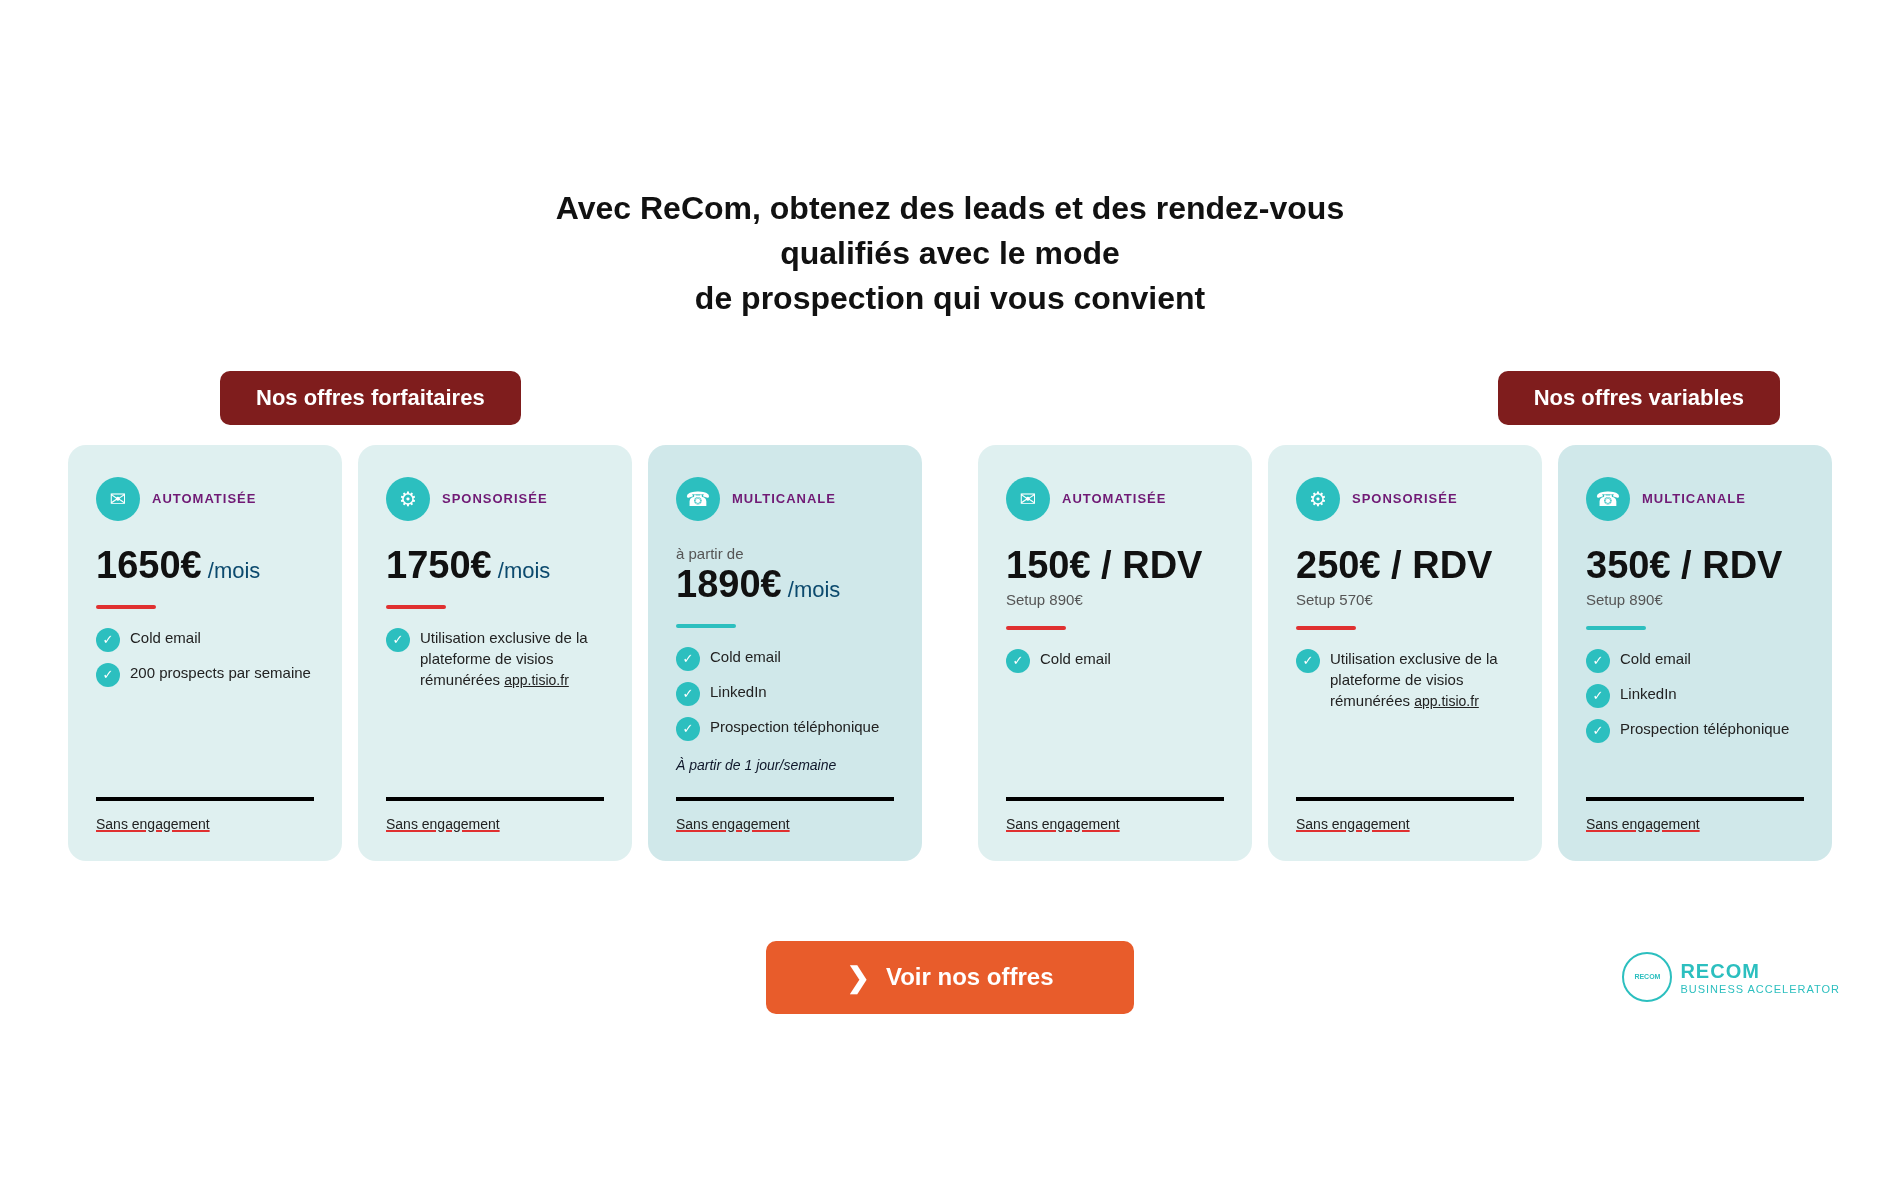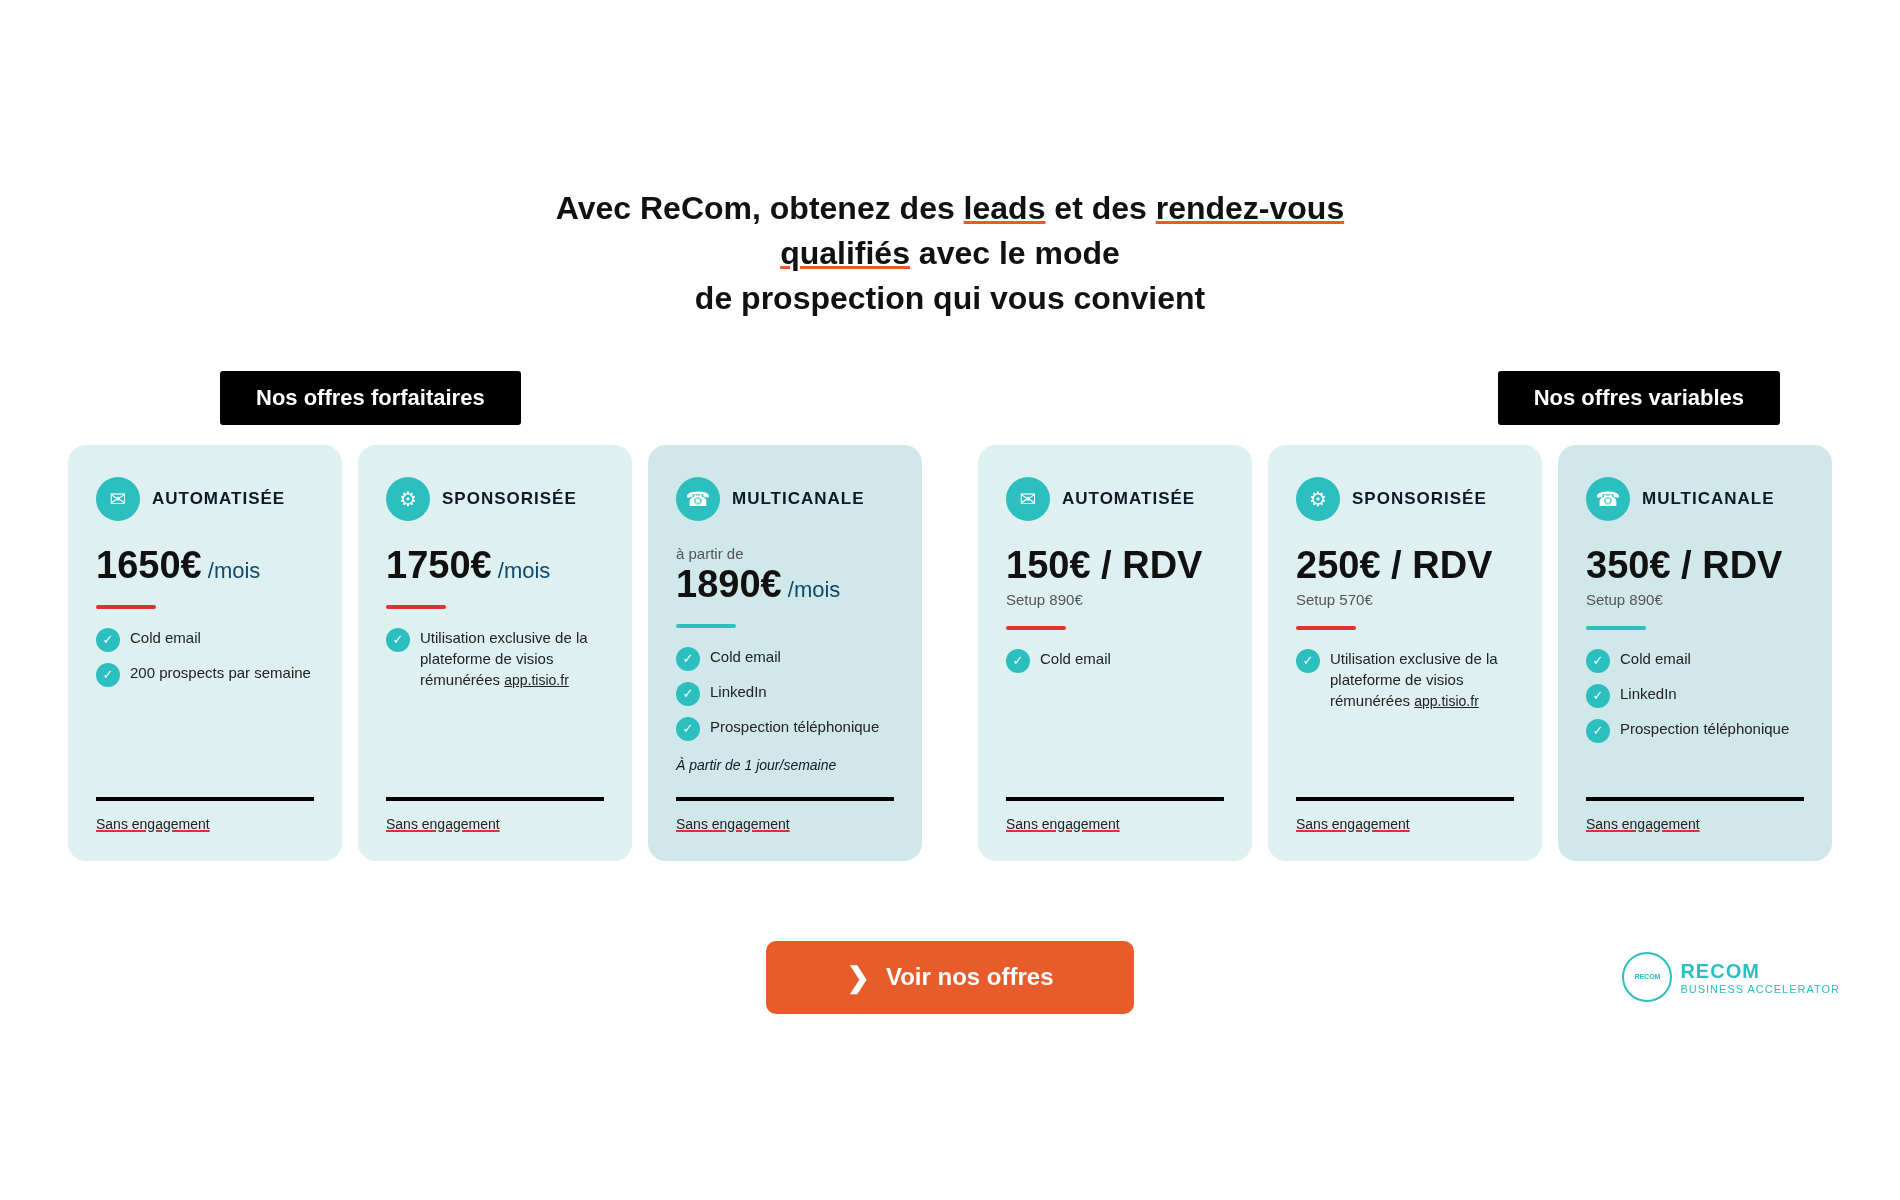--- a/index.html
+++ b/index.html
@@ -19,42 +19,41 @@
       text-align: center;
       font-size: 32px;
       font-weight: 700;
       color: #111;
       line-height: 1.4;
       margin-bottom: 50px;
       max-width: 900px;
     }
 
     .headline .underline-orange {
-      text-decoration: underline;
       text-decoration-color: #e85c2b;
       text-decoration-thickness: 3px;
       text-align: right;
     }
 
     .section-labels {
       display: flex;
       width: 100%;
       max-width: 1780px;
       justify-content: space-between;
       padding: 0 10px;
       margin-bottom: 20px;
     }
 
     .section-label {
-      background: #000000;
+      background: #7f1d1d;
       color: #fff;
       font-size: 22px;
       font-weight: 700;
       padding: 14px 36px;
-      border-radius: 3px;
+      border-radius: 10px;
     }
 
     .section-label.left {
       margin-left: 150px;
     }
 
     .section-label.right {
       margin-right: 50px;
     }
 
@@ -96,23 +95,23 @@
       background: #2cbfbf;
       display: flex;
       align-items: center;
       justify-content: center;
       color: white;
       font-size: 20px;
       flex-shrink: 0;
     }
 
     .card-title {
-      font-size: 17px;
+      font-size: 13px;
       font-weight: 800;
-      color: #0f172a;
+      color: #701a75;
       letter-spacing: 1px;
       text-transform: uppercase;
     }
 
     .card-price {
       font-size: 38px;
       font-weight: 800;
       color: #111;
       margin-bottom: 4px;
       line-height: 1.1;

